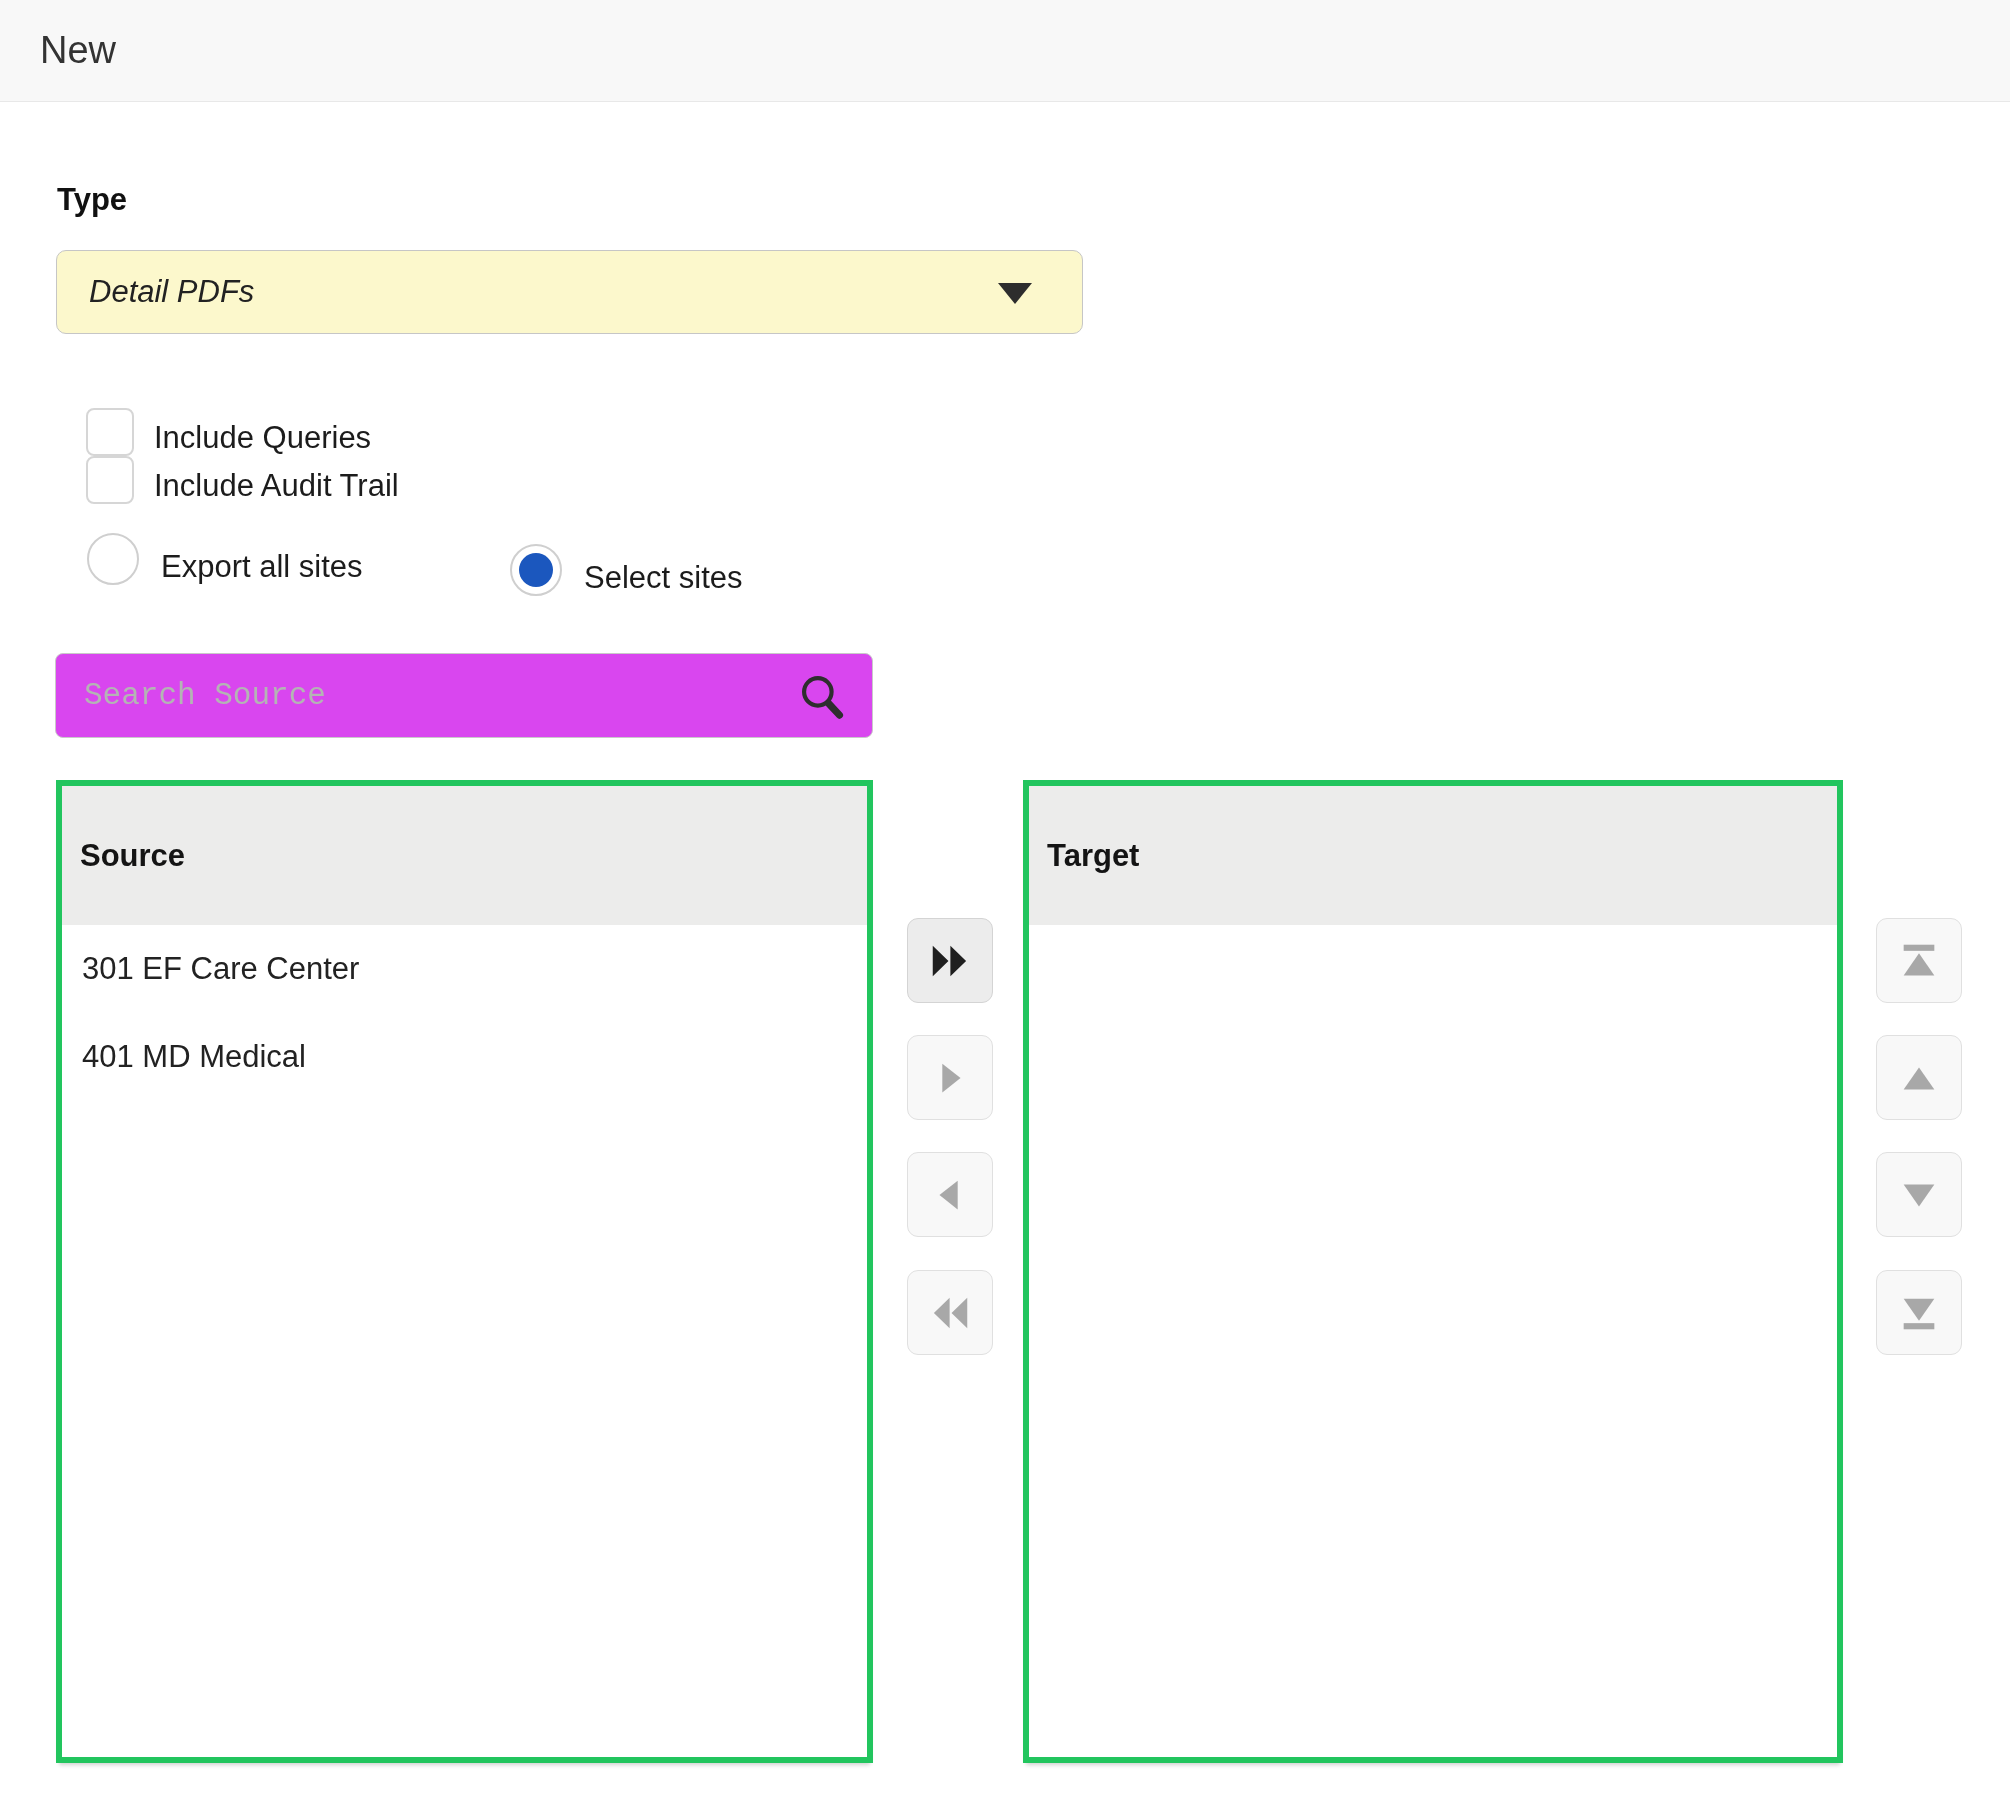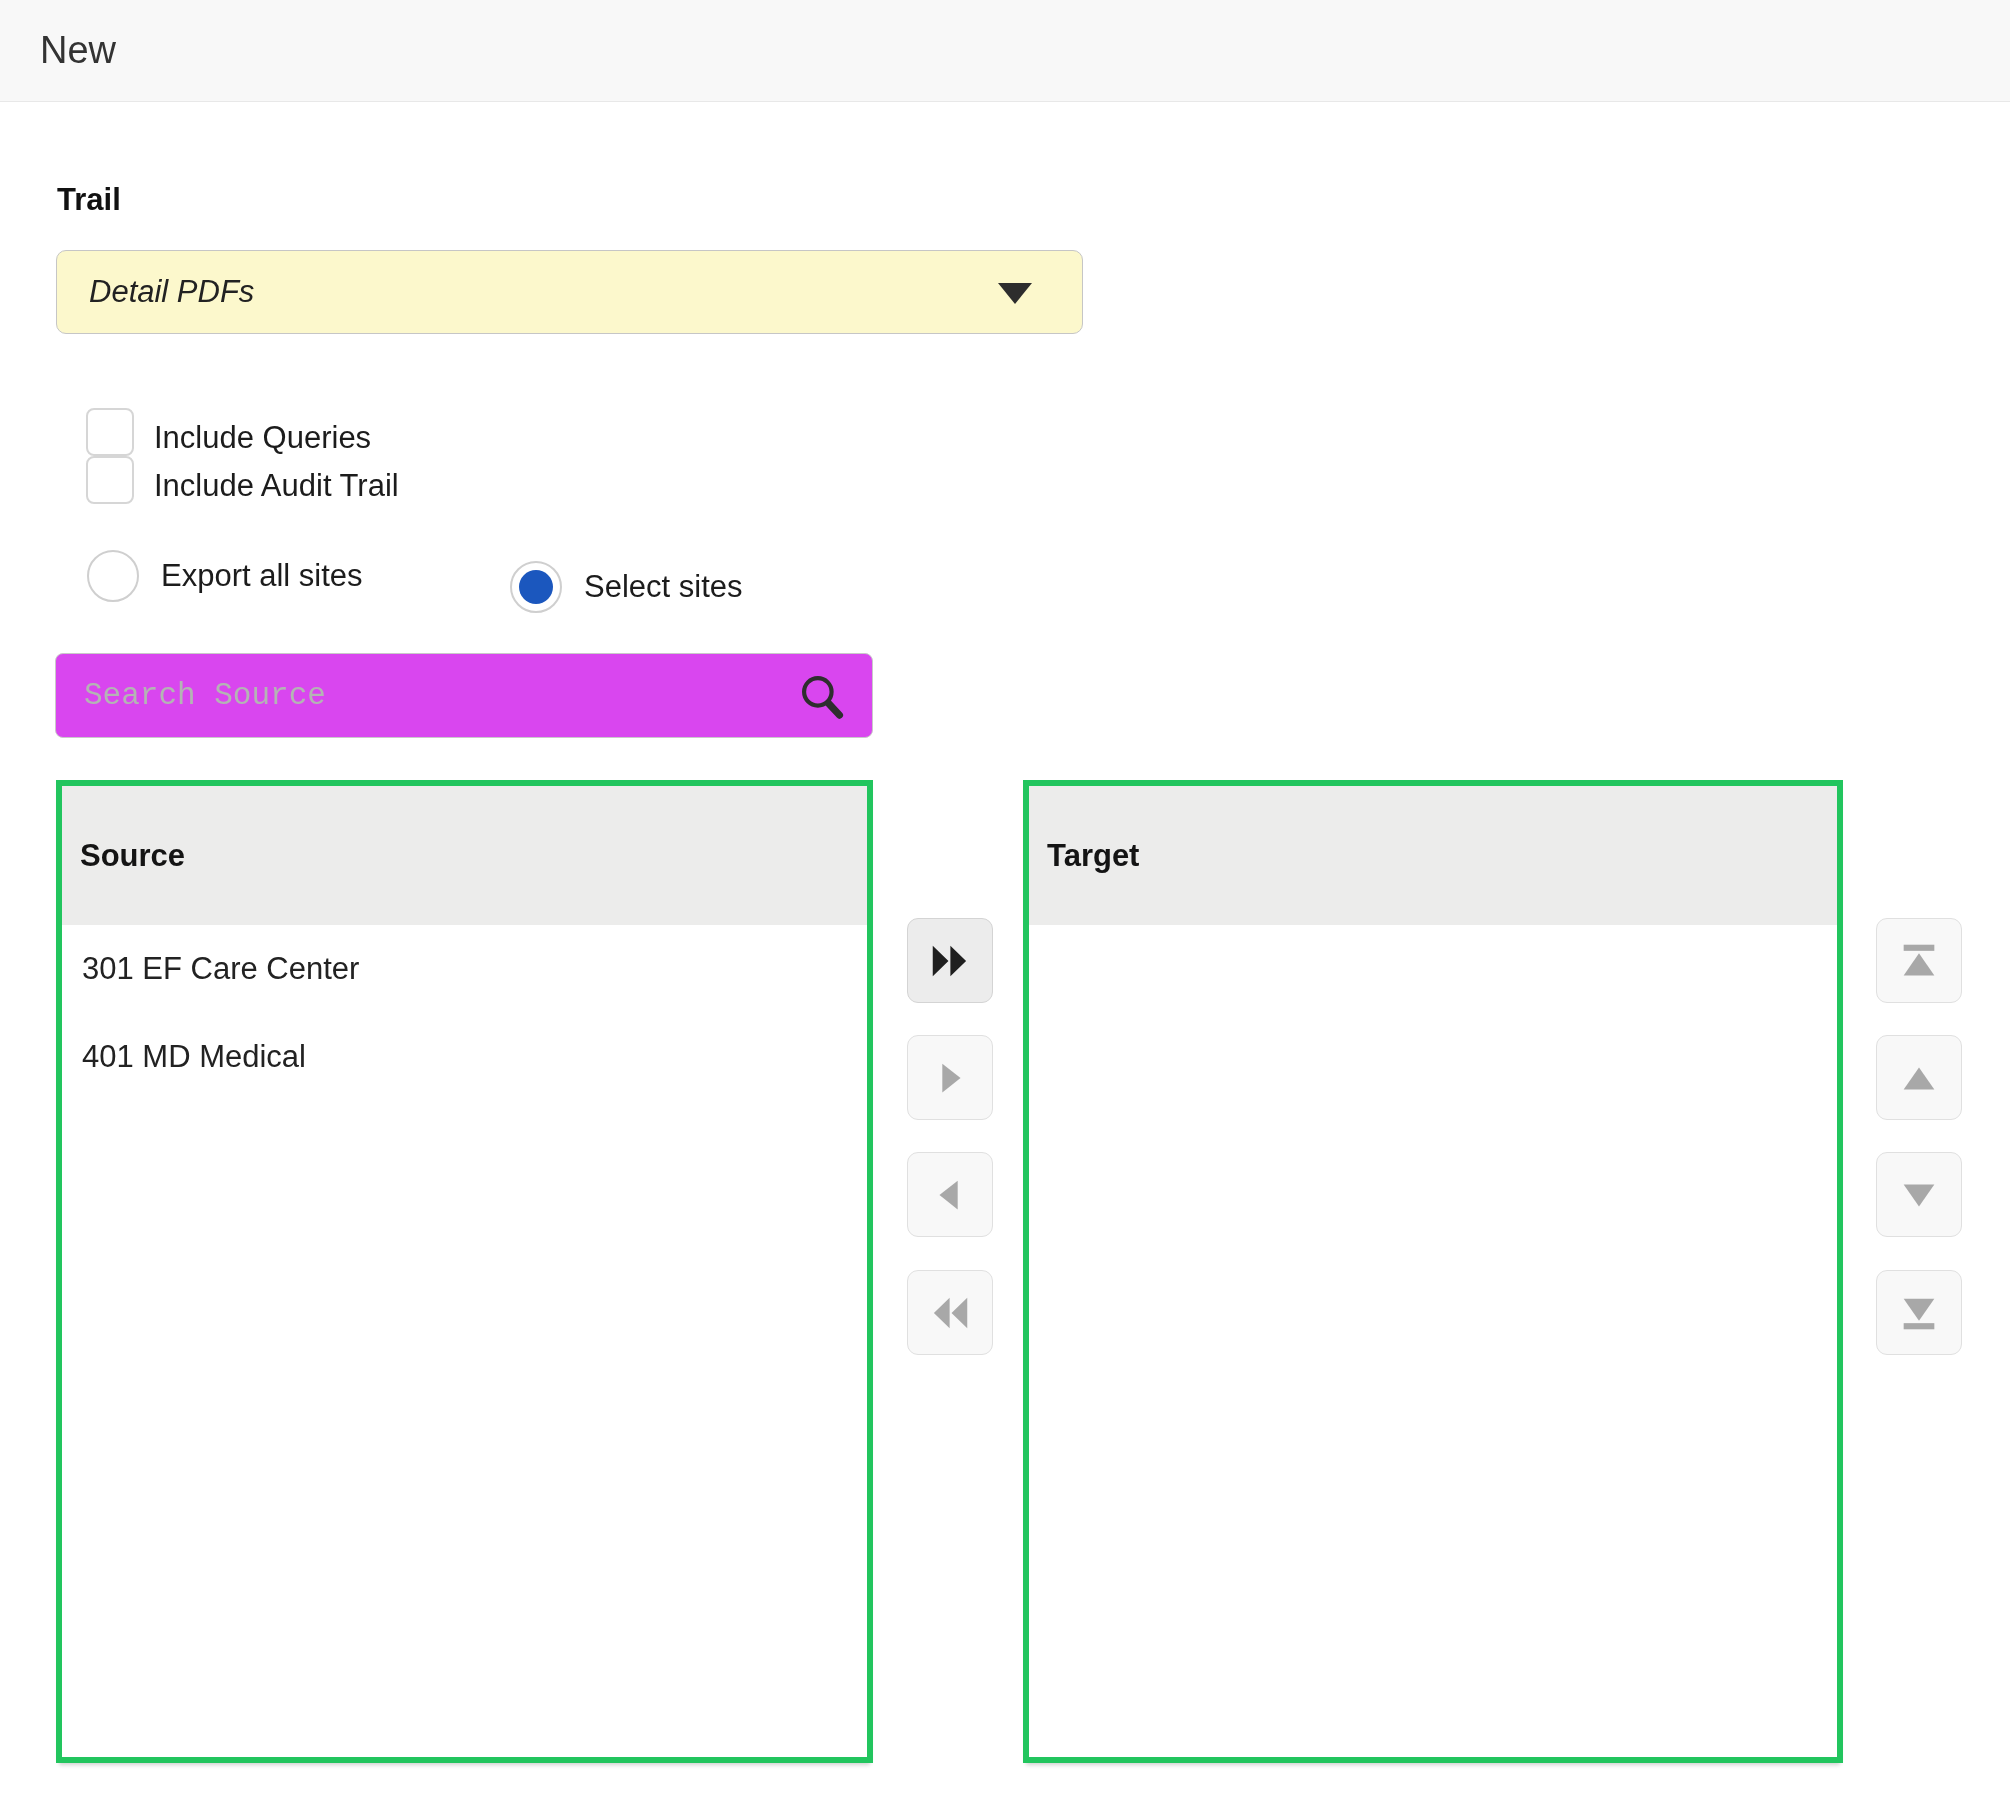--- a/index.html
+++ b/index.html
@@ -40,21 +40,21 @@
 
   
   .checkbox-row { position:absolute; left:58px; height:48px; display:flex; align-items:flex-end;padding-left:28px; }
   .checkbox-box {
     width:48px; height:48px; flex:none; background:#fff;
     border:2px solid #d6d6d6; border-radius:8px; margin-right:20px; cursor:pointer;
   }
   .checkbox-label { font-size:31px; color:#1c1c1c; white-space:nowrap; }
 
   
-  .radio-row { position:absolute; top:550px; height:52px; display:flex; align-items:center; }
+  .radio-row { position:absolute; top:533px; height:52px; display:flex; align-items:flex-end; }
   .radio-circle {
     width:52px; height:52px; flex:none; background:#fff;
     border:2px solid #cfcfcf; border-radius:50%; margin-right:22px; cursor:pointer;
     display:flex; align-items:center; justify-content:center;
   }
   .radio-dot { width:34px; height:34px; border-radius:50%; background:#1b57be; }
   .radio-label { font-size:31px; color:#1c1c1c; white-space:nowrap; }
 
   
   .search-wrap { position:absolute; left:55px; top:653px; width:818px; height:85px; }
@@ -101,21 +101,21 @@
   .col-right { left:1876px; }
   .row-1 { top:918px; } .row-2 { top:1035px; } .row-3 { top:1152px; } .row-4 { top:1270px; }
 </style>
 </head>
 <body>
 
 <div class="page-header">
   <div class="page-title">New</div>
 </div>
 
-<div class="type-label">Trail</div>
+<div class="type-label">Type</div>
 <div class="dropdown">
   <span class="dropdown-value">Detail PDFs</span>
   <span class="dropdown-arrow"></span>
 </div>
 
 <div class="checkbox-row" style="top:408px;">
   <span class="checkbox-box"></span>
   <span class="checkbox-label">Include Queries</span>
 </div>
 <div class="checkbox-row" style="top:456px;">

